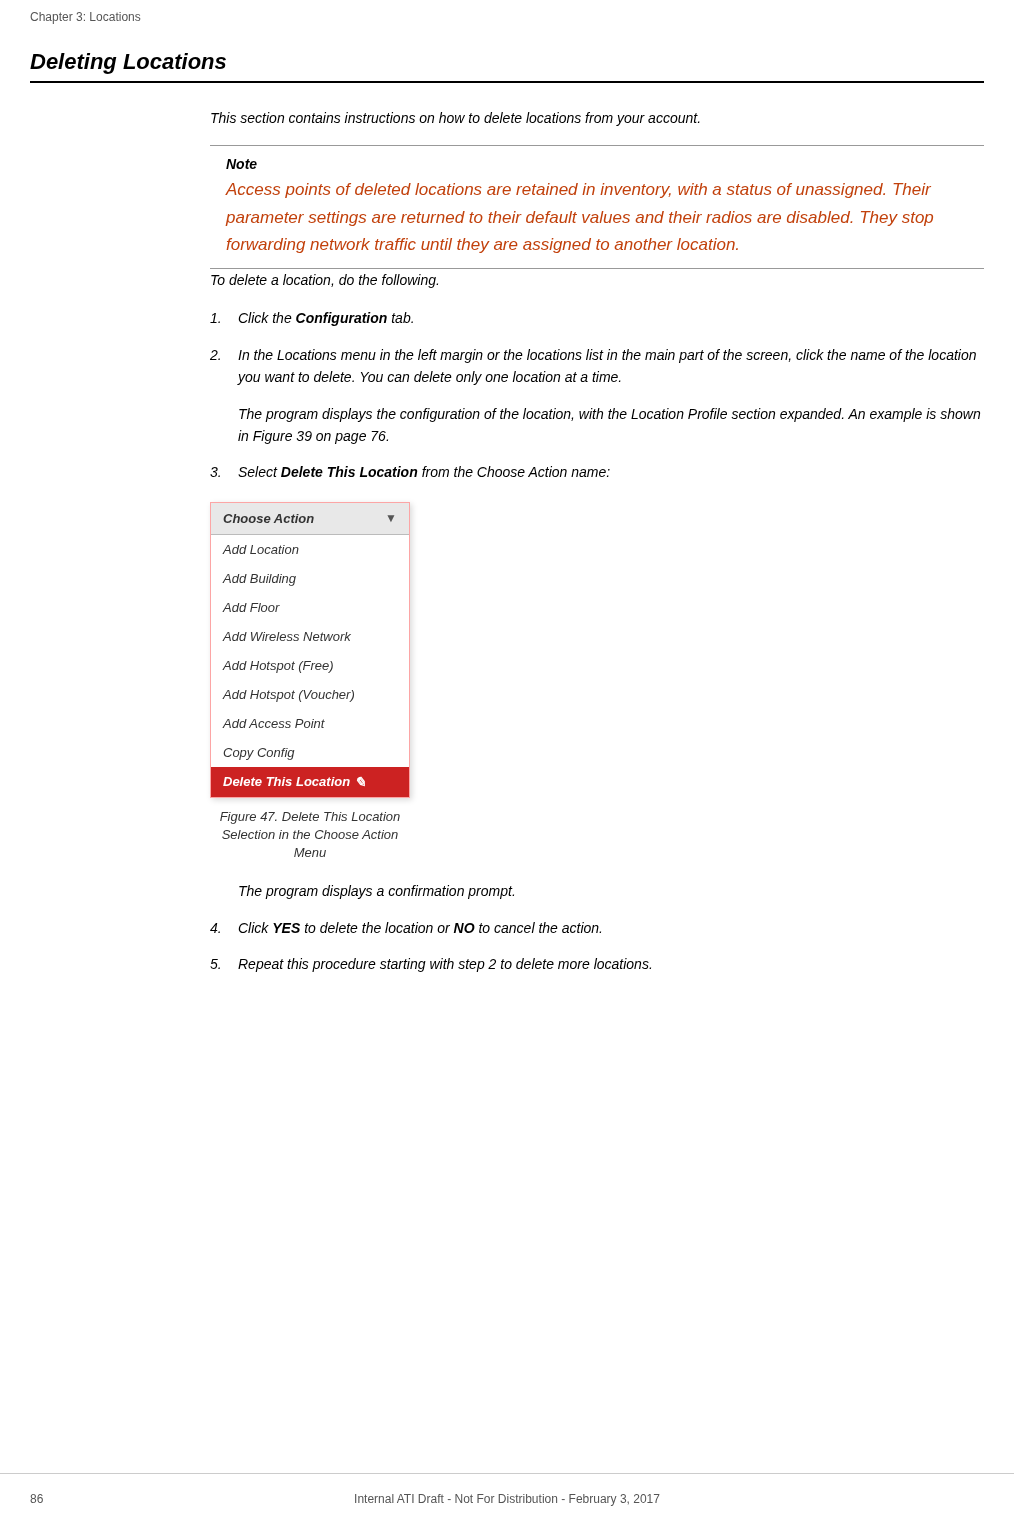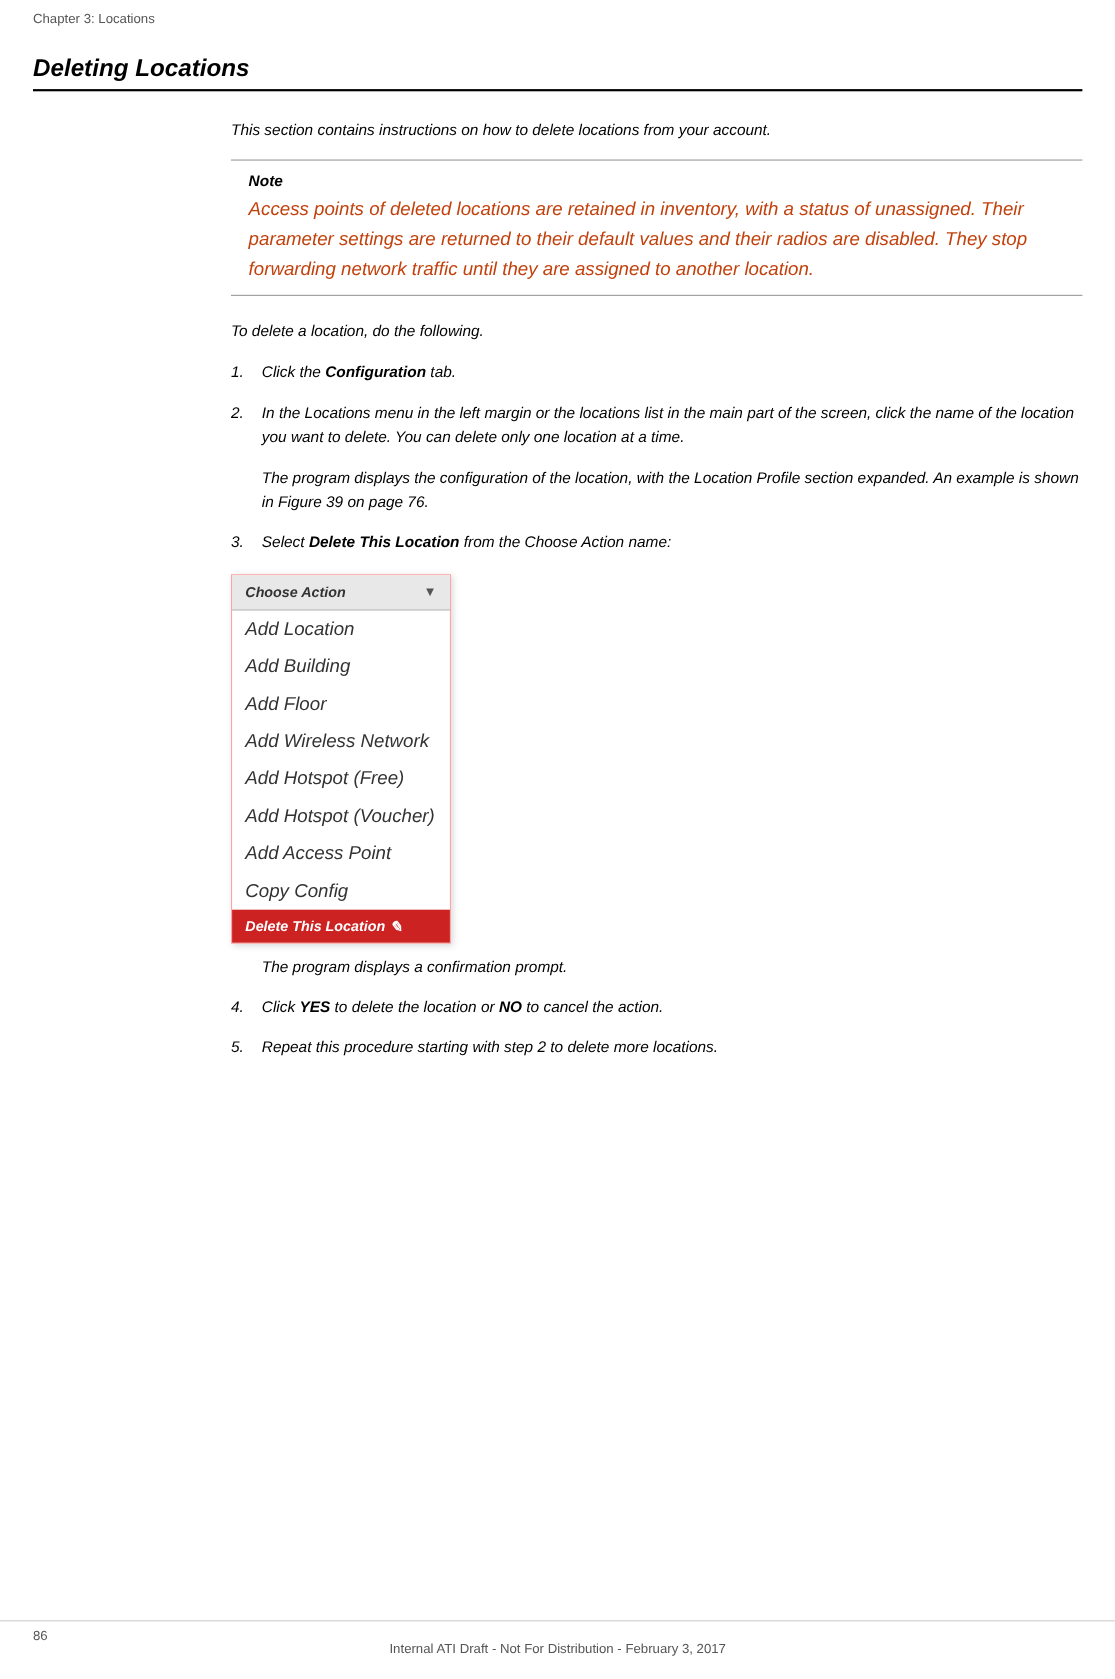--- a/index.html
+++ b/index.html
@@ -30,21 +30,20 @@
       margin-top: 20px;
     }
     .body-text {
       margin-left: 180px;
       margin-bottom: 16px;
       line-height: 1.6;
       font-size: 14px;
     }
     .note-box {
       margin-left: 180px;
-      margin-bottom: 20px;
       border-top: 1px solid #999;
       border-bottom: 1px solid #999;
       padding: 10px 16px;
     }
     .note-title {
       font-weight: bold;
       margin-bottom: 4px;
       font-size: 14px;
     }
     .note-text {
@@ -93,21 +92,21 @@
       font-size: 13px;
       font-weight: bold;
       color: #333;
     }
     .menu-chevron {
       color: #555;
       font-size: 12px;
     }
     .menu-item {
       padding: 7px 12px;
-      font-size: 17px;
+      font-size: 13px;
       color: #333;
       border-bottom: none;
       cursor: pointer;
     }
     .menu-item-delete {
       background: #cc2222;
       color: #fff;
       padding: 7px 12px;
       font-size: 13px;
       font-weight: bold;
@@ -135,21 +134,21 @@
       left: 0;
       right: 0;
       text-align: center;
       font-size: 12px;
       color: #555;
       border-top: 1px solid #ccc;
       padding-top: 18px;
     }
     .page-number {
       position: absolute;
-      bottom: 32px;
+      bottom: 20px;
       left: 30px;
       font-size: 12px;
       color: #555;
     }
   </style>
 </head>
 <body>
 
 <div class="page-header">
   <span>Chapter 3: Locations</span>
@@ -210,20 +209,21 @@
       <div class="menu-item">Add Access Point</div>
       <div class="menu-item">Copy Config</div>
 
       <div class="menu-item-delete">
         <span>Delete This Location</span>
         <span class="cursor-icon">✎</span>
       </div>
     </div>
   </div>
 
+  <div class="figure-caption">Figure 47. Delete This Location Selection in the Choose Action Menu</div>
 
   <div class="step-inline">
     <span class="step-num">&nbsp;</span>
     <span class="step-text">The program displays a confirmation prompt.</span>
   </div>
 
   <div class="step-inline">
     <span class="step-num">4.</span>
     <span class="step-text">
       Click <span class="bold">YES</span>

